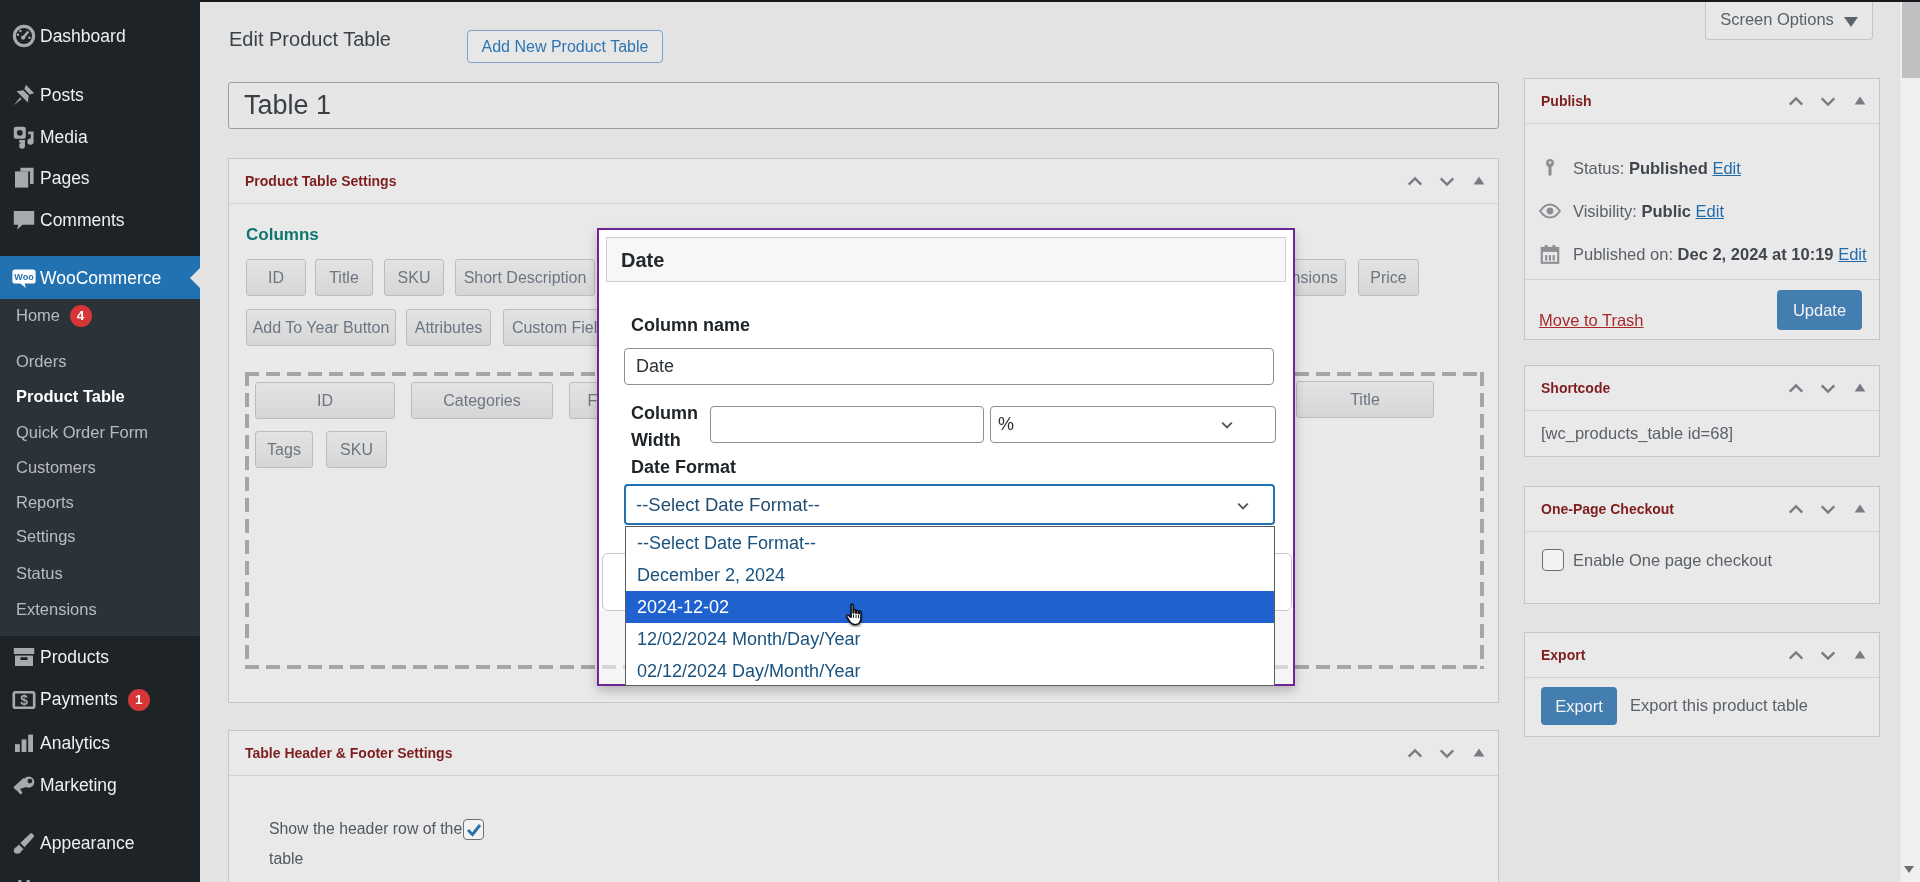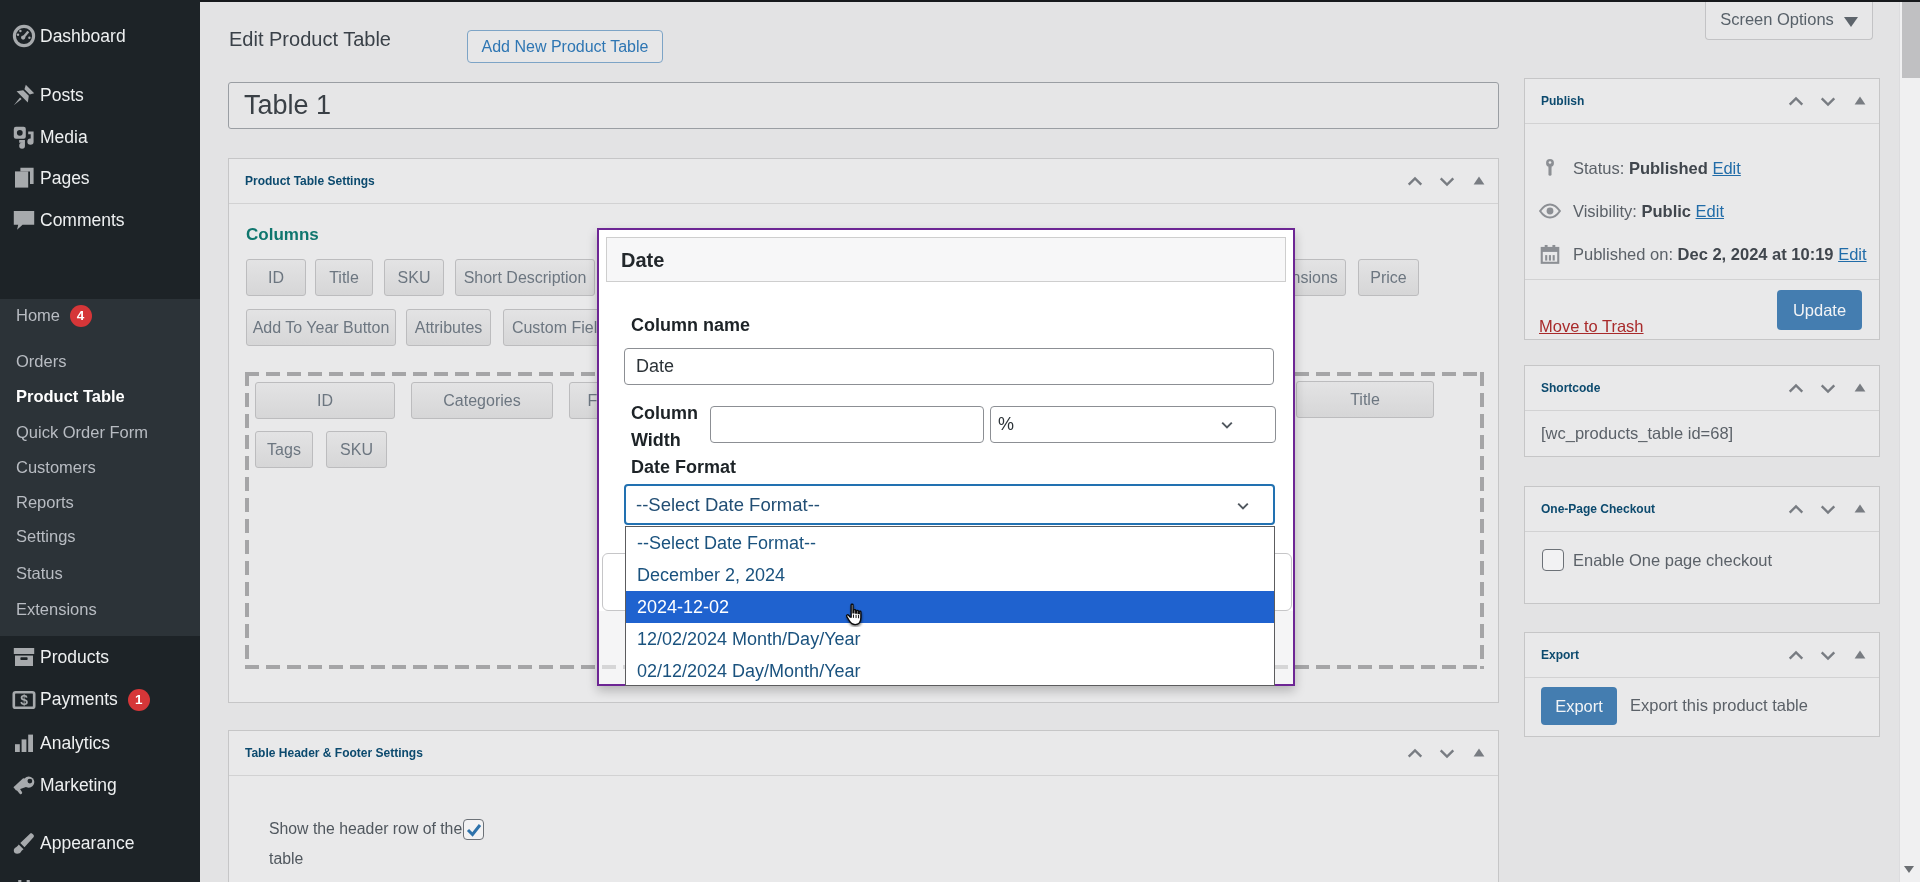--- a/index.html
+++ b/index.html
@@ -20,21 +20,21 @@
 
 
 #content { position:absolute; left:200px; top:0; width:1702px; height:882px; background:#e3e3e4; border-top:2px solid #17191c; }
 #screenopts { position:absolute; left:1505px; top:-2px; width:168px; height:40px; background:#e7e7e8; border:1px solid #c3c3c5; border-top:none; border-radius:0 0 4px 4px; color:#586169; font-size:16.5px; text-align:center; line-height:38px; }
 #h1 { position:absolute; left:29px; top:26px; font-size:20px; font-weight:400; color:#3a4148; }
 #addnew { position:absolute; left:267px; top:28px; width:196px; height:33px; border:1px solid #7da4c6; border-radius:4px; color:#2e76b3; font-size:16px; text-align:center; line-height:31px; background:#e7e7e8; }
 #titleinput { position:absolute; left:28px; top:80px; width:1271px; height:47px; background:#e6e6e7; border:1px solid #9a9ea3; border-radius:3px; font-size:27px; color:#3a4046; line-height:45px; padding-left:15px; }
 
 .panel { position:absolute; background:#e9e9ea; border:1px solid #c6c6c7; }
 .phead { position:absolute; left:0; top:0; right:0; height:45px; border-bottom:1px solid #d2d2d3; }
-.ptitle { position:absolute; left:16px; top:50%; transform:translateY(-50%); font-size:12px; font-weight:bold; color:#0c4a6e; }
+.ptitle { position:absolute; left:16px; top:50%; transform:translateY(-50%); font-size:14px; font-weight:bold; color:#7f1d1d; }
 .handles { position:absolute; right:0; top:0; height:100%; width:110px; }
 .chev { position:absolute; top:50%; width:18px; height:18px; color:#787c82; }
 svg.ch { display:block; width:100%; height:100%; }
 
 
 .chip { position:absolute; height:37px; background:linear-gradient(#e3e3e4,#d6d6d7); border:1px solid #bcbcbe; border-radius:3px; color:#6c7680; font-size:16px; text-align:center; overflow:hidden; }
 .chip span { display:inline-block; line-height:35px; padding:0 4px; white-space:nowrap; }
 
 #dashedbox { position:absolute; left:16px; top:213px; width:1239px; height:297px;
   background:
@@ -115,20 +115,30 @@
       <span class="lbl">Pages</span>
     </div>
   <div class="mi" style="top:199px;">
       <span class="ico" id="i-comments">
         <svg viewBox="0 0 20 20" style="width:100%;height:100%;display:block;">
           <path d="M1.5 2.5 H18.5 V14 H8.8 L4.2 18.2 L5.2 14 H1.5 Z" fill="currentColor"></path>
         </svg>
       </span>
       <span class="lbl">Comments</span>
     </div>
+  <div class="mi" id="wooitem" style="top:256px; height:43px;">
+      <span class="ico" id="i-woo">
+        <svg viewBox="0 0 26 26" style="width:26px;height:26px;display:block;margin-left:-1px;">
+          <path d="M4 3.5 H22 A2.6 2.6 0 0 1 24.6 6.1 V15 A2.6 2.6 0 0 1 22 17.6 H13.6 L14.8 22 L9.4 17.6 H4 A2.6 2.6 0 0 1 1.4 15 V6.1 A2.6 2.6 0 0 1 4 3.5 Z" fill="#fff"></path>
+          <text x="13" y="13.8" font-size="9" font-weight="bold" text-anchor="middle" fill="#2271b1">Woo</text>
+        </svg>
+      </span>
+      <span class="lbl">WooCommerce</span>
+      <span class="notch"></span>
+    </div>
   <div id="submenu">
     <div class="smi" style="top:6px;">Home <span class="badge">4</span></div>
     <div class="smi" style="top:53px;">Orders</div>
     <div class="smi cur" style="top:88px;">Product Table</div>
     <div class="smi" style="top:124px;">Quick Order Form</div>
     <div class="smi" style="top:159px;">Customers</div>
     <div class="smi" style="top:194px;">Reports</div>
     <div class="smi" style="top:228px;">Settings</div>
     <div class="smi" style="top:265px;">Status</div>
     <div class="smi" style="top:301px;">Extensions</div>
@@ -318,21 +328,21 @@
           <rect x="2.5" y="4.5" width="15" height="3.6" fill="currentColor"></rect>
           <rect x="5.2" y="1.8" width="2.6" height="4" fill="currentColor"></rect>
           <rect x="12.2" y="1.8" width="2.6" height="4" fill="currentColor"></rect>
           <rect x="5.6" y="11" width="1.9" height="5" fill="currentColor"></rect>
           <rect x="9" y="11" width="1.9" height="5" fill="currentColor"></rect>
           <rect x="12.4" y="11" width="1.9" height="5" fill="currentColor"></rect>
         </svg>
       </span>
     <div class="rrow" style="left:48px; top:166px;">Published on: <b>Dec 2, 2024 at 10:19</b> <a>Edit</a></div>
     <div style="position:absolute; left:0; top:200px; right:0; border-top:1px solid #d2d2d3;"></div>
-    <div class="rrow" style="left:14px; top:238px;"><a style="color:#a82a2b;">Move to Trash</a></div>
+    <div class="rrow" style="left:14px; top:232px;"><a style="color:#a82a2b;">Move to Trash</a></div>
     <div class="bluebtn" style="left:252px; top:211px; width:85px; height:40px; line-height:40px;">Update</div>
   </div>
 
   <div class="panel" style="left:1324px; top:363px; width:356px; height:92px;">
     <div class="phead">
       <span class="ptitle">Shortcode</span>
       <span class="handles">
         <span class="chev" style="right:74px; transform:translateY(-50%);">
             <svg class="ch" viewBox="0 0 20 20">
               <path d="M3 14 L10 7 L17 14" fill="none" stroke="currentColor" stroke-width="2.6"></path>

